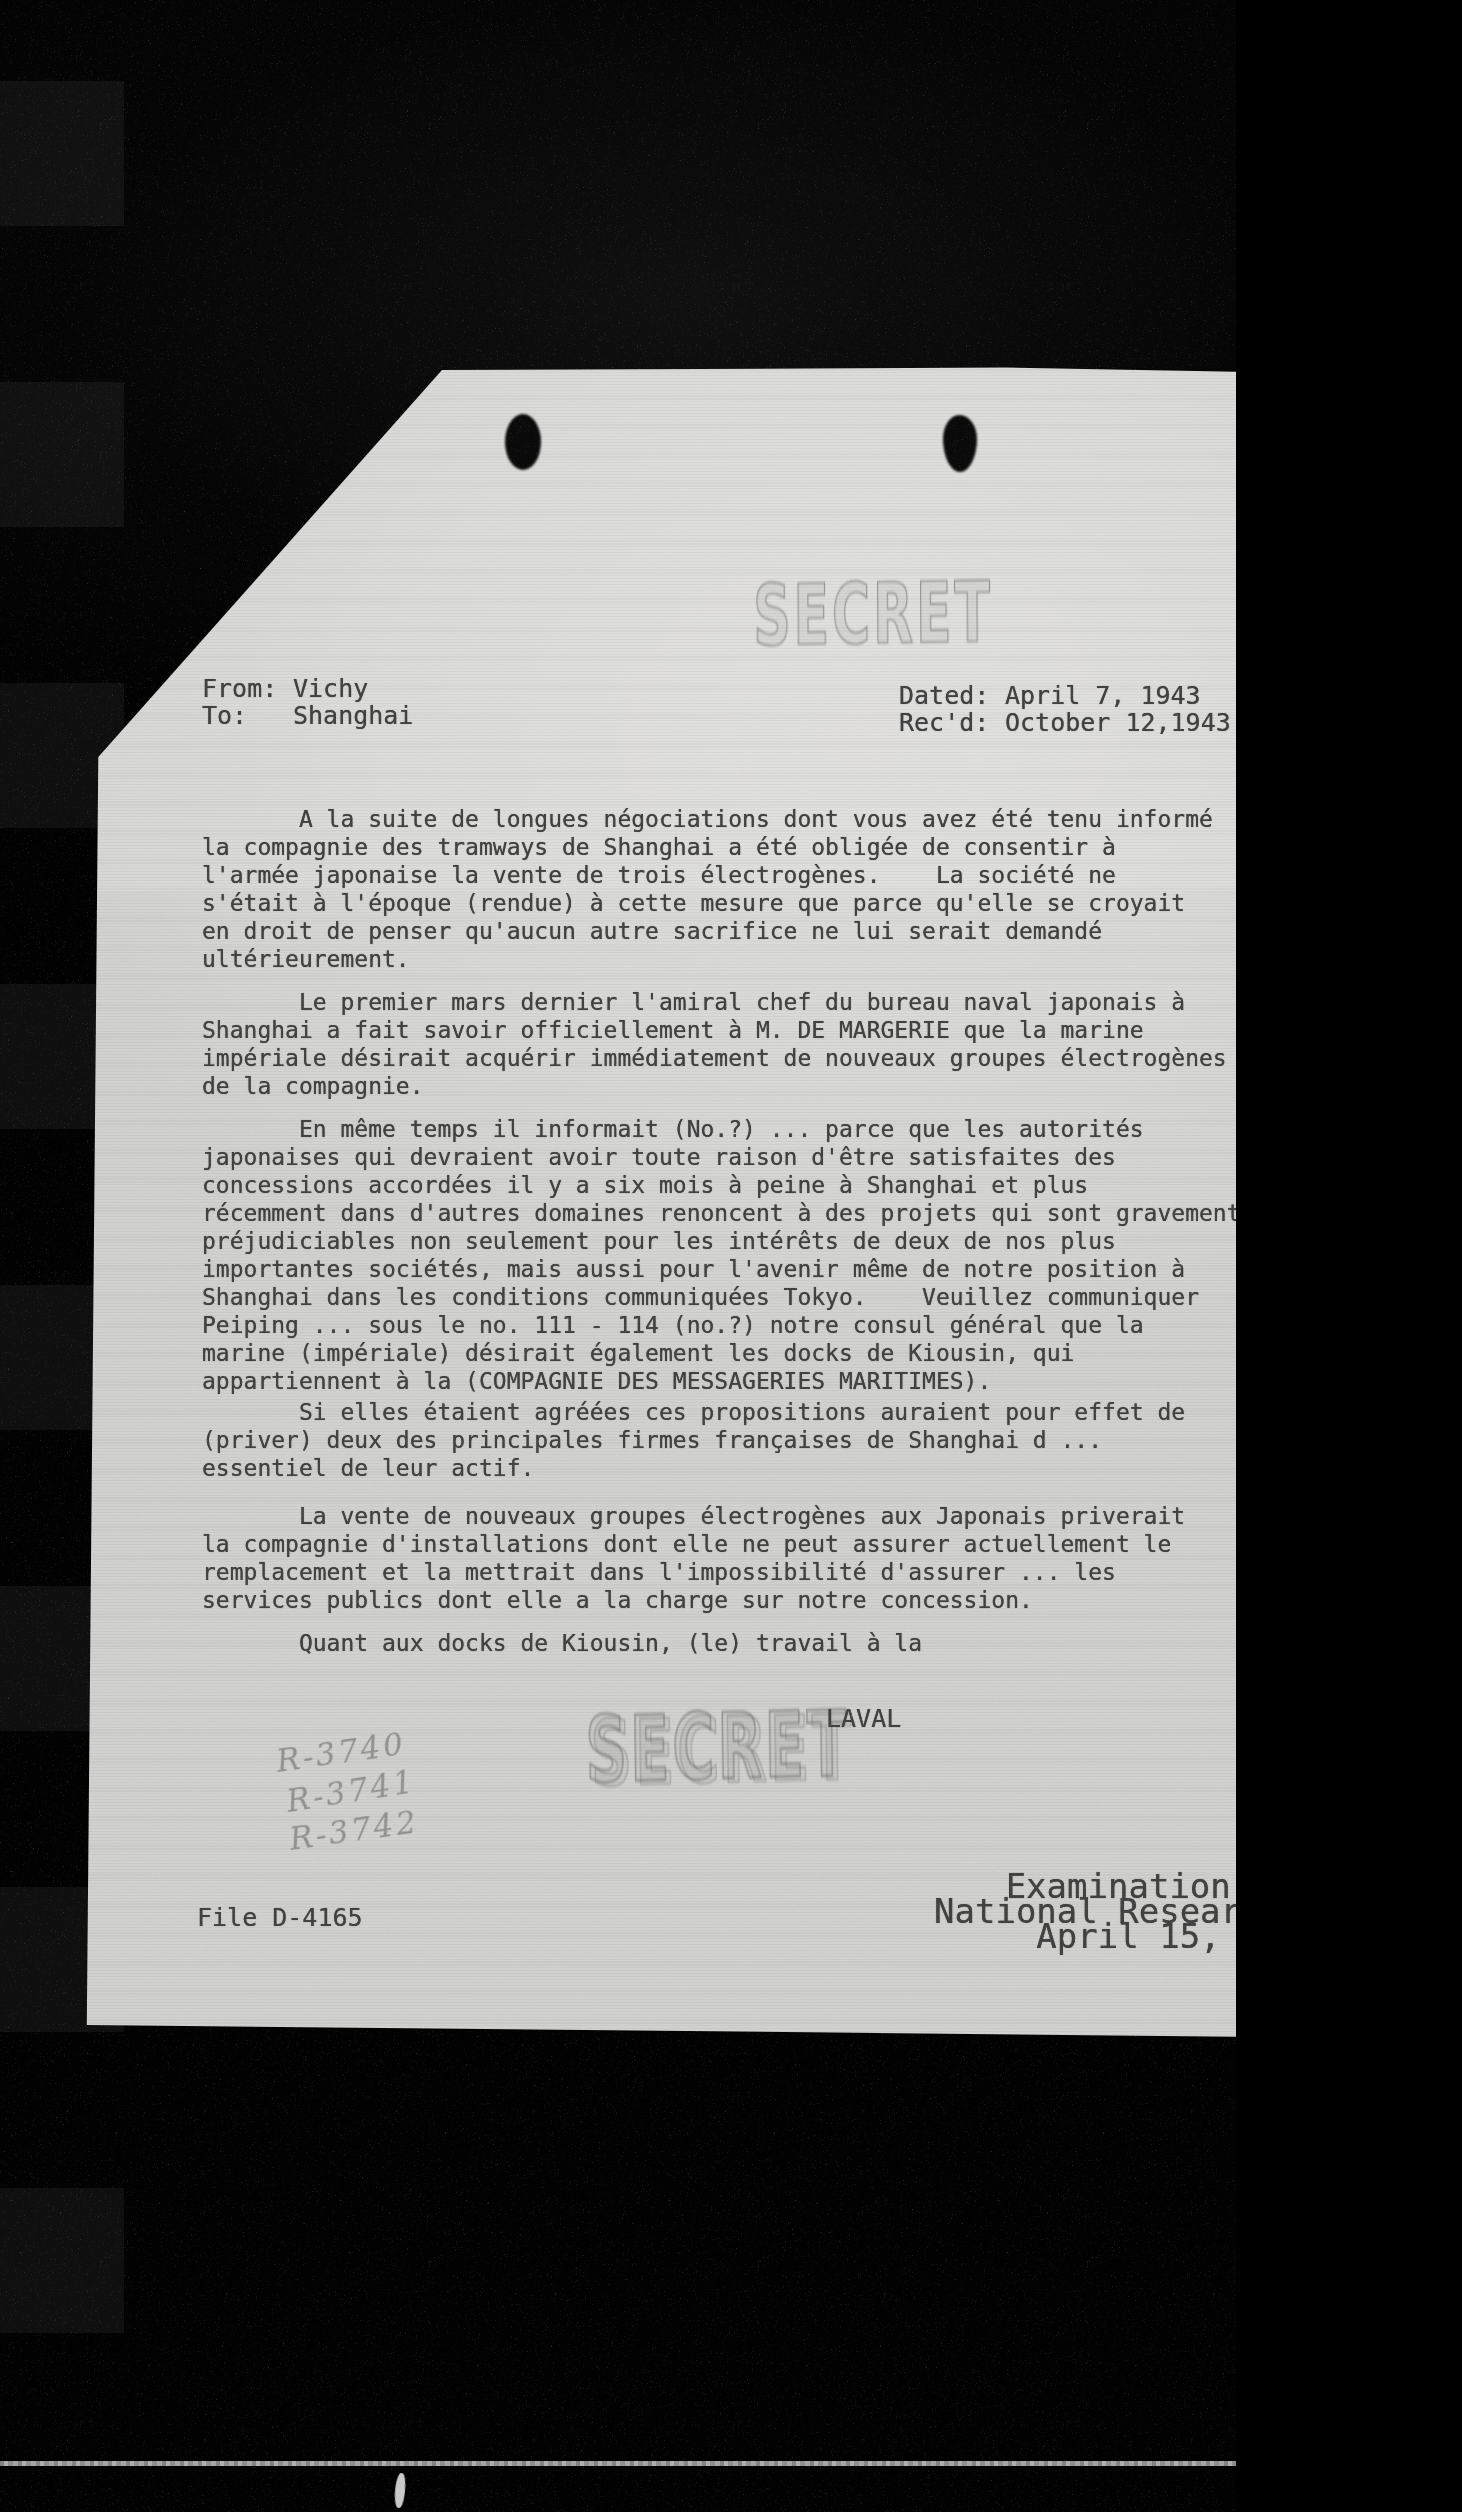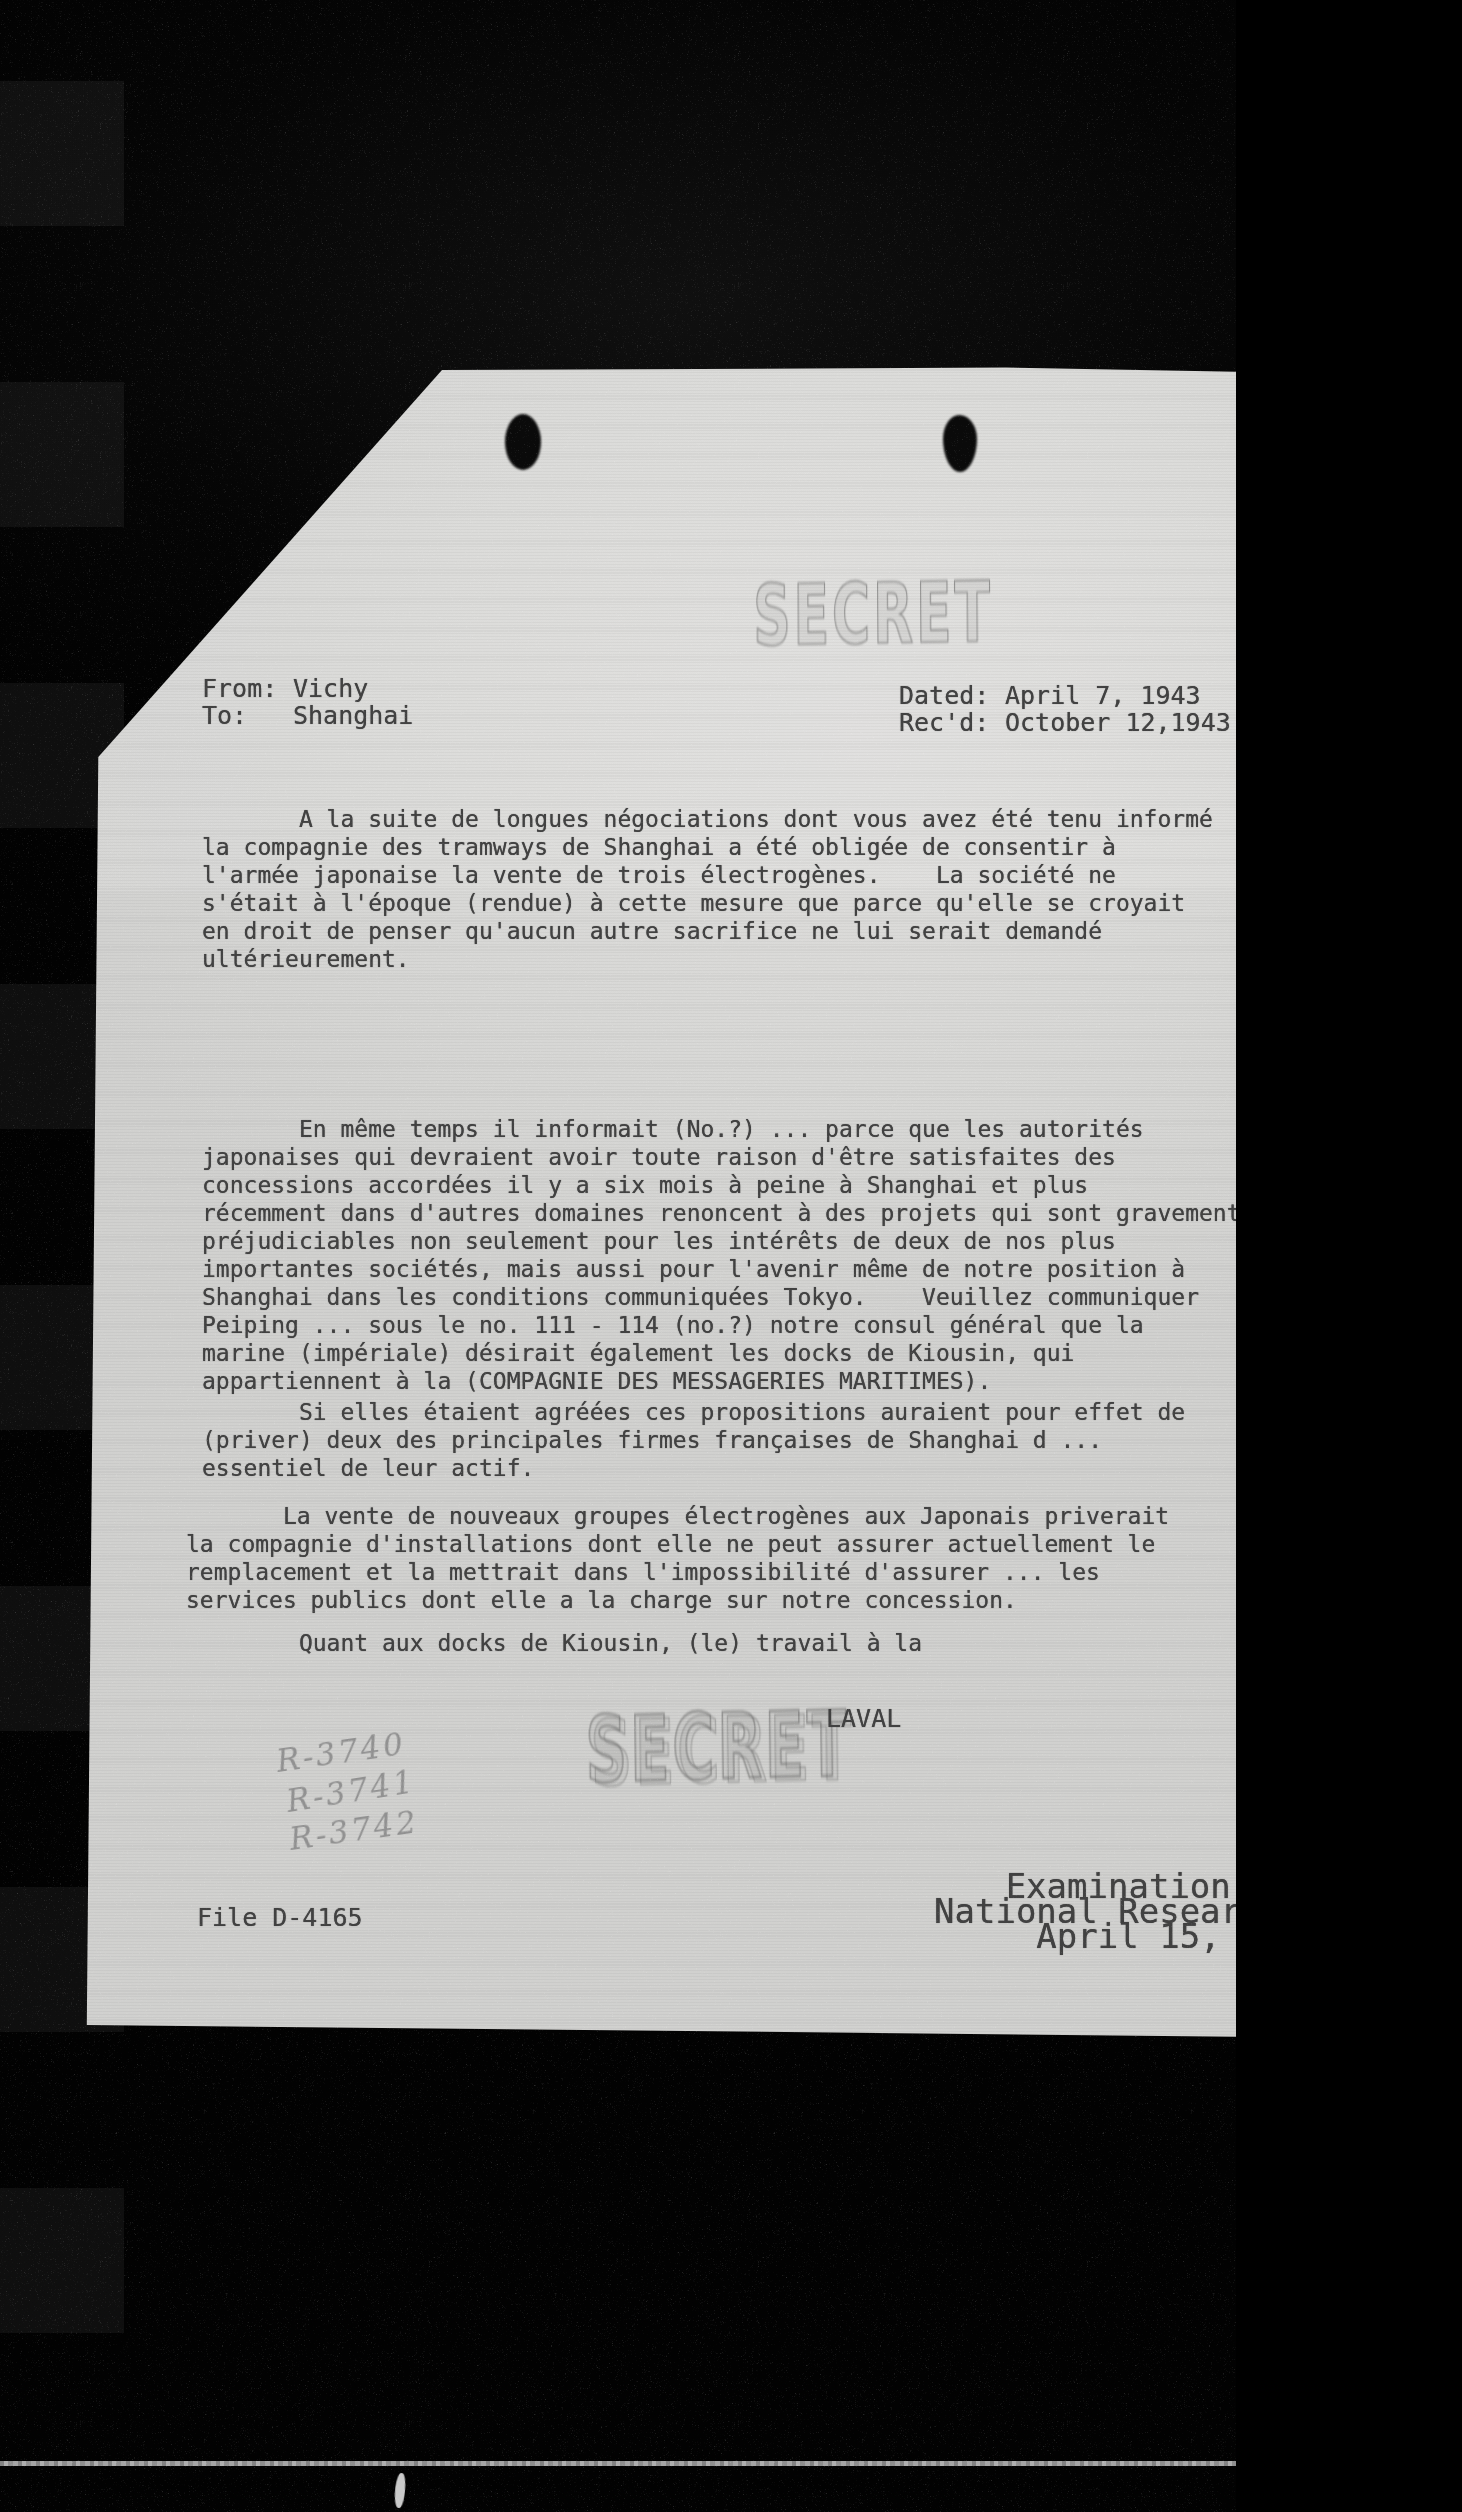--- a/index.html
+++ b/index.html
@@ -128,34 +128,38 @@
       <span>October 12,1943</span>
     </div>
   </div>
 
   <pre class="typed para" style="left:202px; top:805px;">       A la suite de longues négociations dont vous avez été tenu informé
 la compagnie des tramways de Shanghai a été obligée de consentir à
 l'armée japonaise la vente de trois électrogènes.    La société ne
 s'était à l'époque (rendue) à cette mesure que parce qu'elle se croyait
 en droit de penser qu'aucun autre sacrifice ne lui serait demandé
 ultérieurement.</pre>
+  <pre class="typed para" style="left:202px; top:988px;">       Le premier mars dernier l'amiral chef du bureau naval japonais à
+Shanghai a fait savoir officiellement à M. DE MARGERIE que la marine
+impériale désirait acquérir immédiatement de nouveaux groupes électrogènes
+de la compagnie.</pre>
   <pre class="typed para" style="left:202px; top:1115px;">       En même temps il informait (No.?) ... parce que les autorités
 japonaises qui devraient avoir toute raison d'être satisfaites des
 concessions accordées il y a six mois à peine à Shanghai et plus
 récemment dans d'autres domaines renoncent à des projets qui sont gravement
 préjudiciables non seulement pour les intérêts de deux de nos plus
 importantes sociétés, mais aussi pour l'avenir même de notre position à
 Shanghai dans les conditions communiquées Tokyo.    Veuillez communiquer
 Peiping ... sous le no. 111 - 114 (no.?) notre consul général que la
 marine (impériale) désirait également les docks de Kiousin, qui
 appartiennent à la (COMPAGNIE DES MESSAGERIES MARITIMES).</pre>
   <pre class="typed para" style="left:202px; top:1398px;">       Si elles étaient agréées ces propositions auraient pour effet de
 (priver) deux des principales firmes françaises de Shanghai d ...
 essentiel de leur actif.</pre>
-  <pre class="typed para" style="left:186px; top:1502px;">       La vente de nouveaux groupes électrogènes aux Japonais priverait
+  <pre class="typed para" style="left:202px; top:1502px;">       La vente de nouveaux groupes électrogènes aux Japonais priverait
 la compagnie d'installations dont elle ne peut assurer actuellement le
 remplacement et la mettrait dans l'impossibilité d'assurer ... les
 services publics dont elle a la charge sur notre concession.</pre>
   <pre class="typed para" style="left:202px; top:1629px;">       Quant aux docks de Kiousin, (le) travail à la</pre>
 
   <div class="typed signature" style="left:826px; top:1704px;">LAVAL</div>
 
   <div class="hw hw-ref" style="left:276px; top:1734px; transform:rotate(-8deg);">R-3740</div>
   <div class="hw hw-ref" style="left:286px; top:1773px; transform:rotate(-9deg);">R-3741</div>
   <div class="hw hw-ref" style="left:289px; top:1812px; transform:rotate(-8deg);">R-3742</div>

